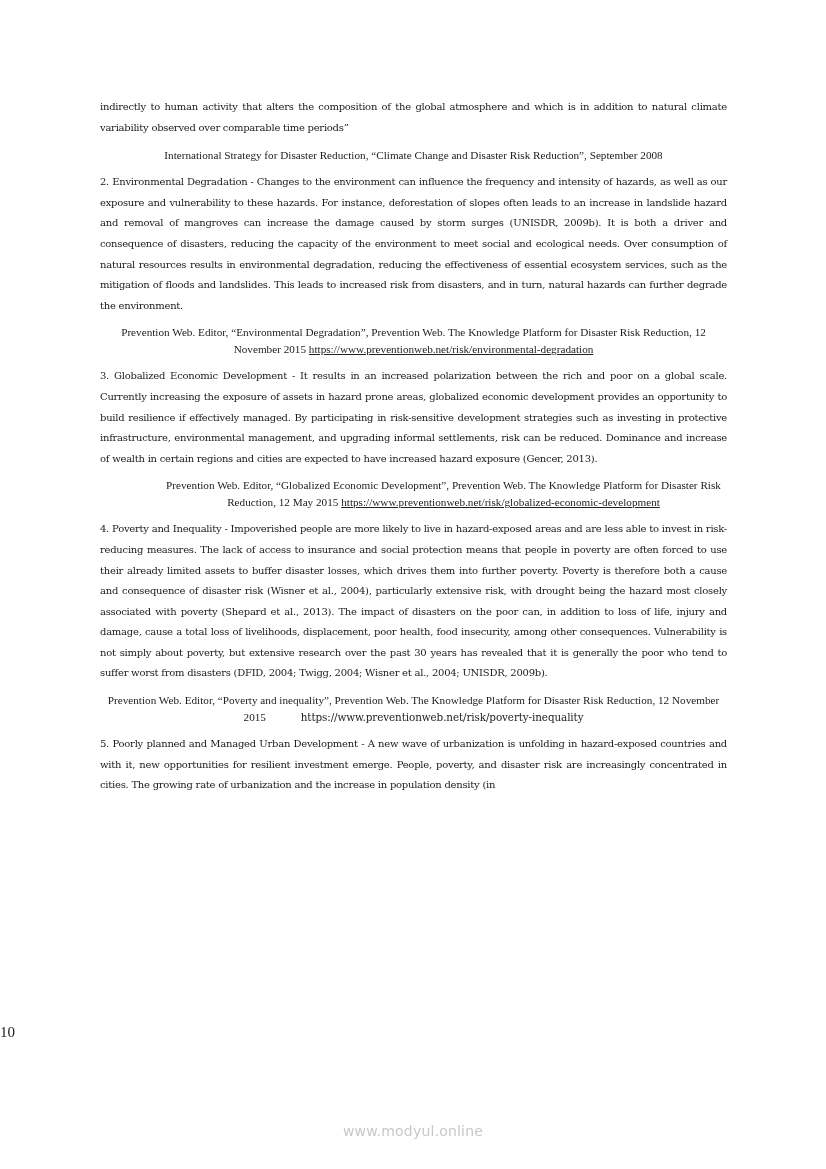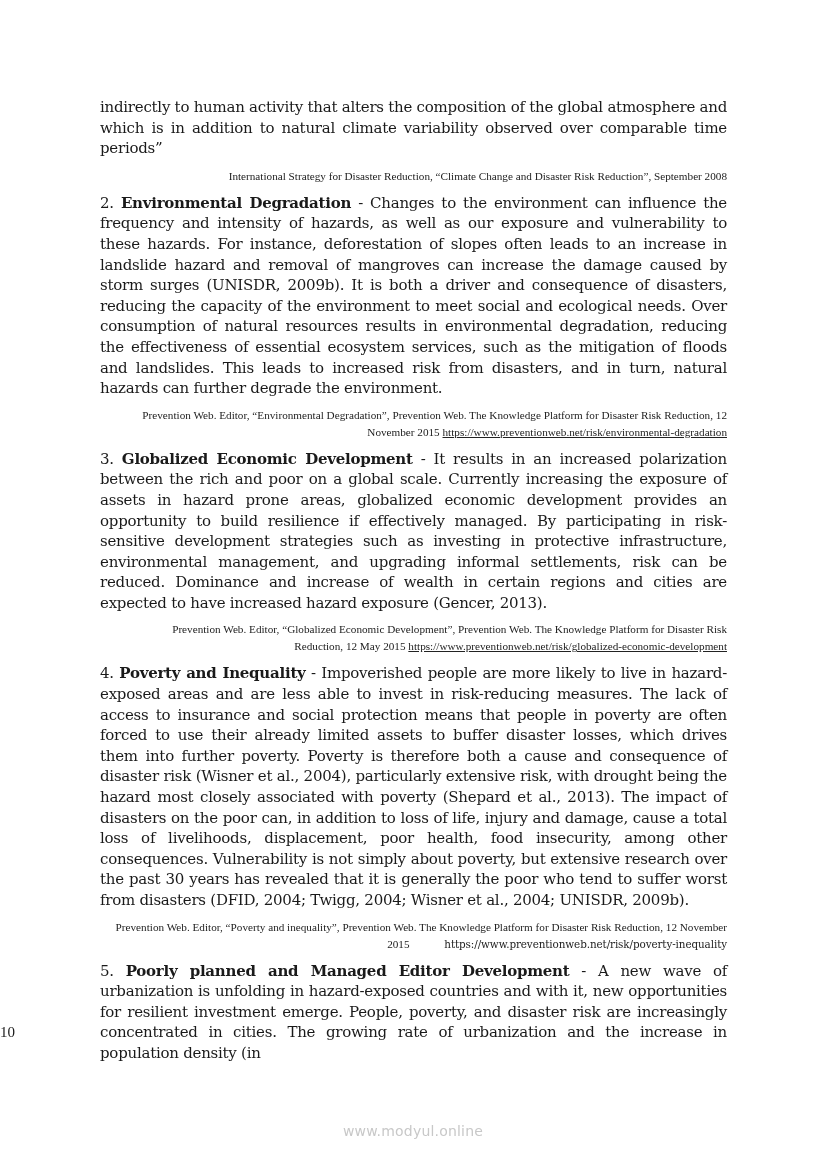--- a/index.html
+++ b/index.html
@@ -15,34 +15,34 @@
     color: #1a1a1a;
     font-family: "DejaVu Serif", "Liberation Serif", serif;
   }
   .page {
     position: absolute;
     left: 100px;
     top: 97px;
     width: 627px;
   }
   .para {
-    font-size: 15px;
+    font-size: 10px;
     line-height: 20.6px;
     text-align: justify;
     margin: 0;
     letter-spacing: -0.25px;
   }
   .para b {
-    font-weight: bold;
+    font-weight: normal;
   }
   .cite {
     font-family: "Liberation Serif", "DejaVu Serif", serif;
     font-size: 11.2px;
     line-height: 17px;
-    text-align: right;
+    text-align: center;
     margin: 8px 0 8px 0;
     color: #222;
   }
   .cite a, .cite .link {
     color: #222;
     text-decoration: underline;
   }
   .cite .url-plain {
     text-decoration: none;
     margin-left: 32px;
@@ -108,18 +108,18 @@
     <span>4.</span>
     <b>Poverty and Inequality</b><span> - </span><span>Impoverished people are more likely to live in hazard-exposed areas and are less able to invest in risk-reducing measures. The lack of access to insurance and social protection means that people in poverty are often forced to use their already limited assets to buffer disaster losses, which drives them into further poverty. Poverty is therefore both a cause and consequence of disaster risk (Wisner et al., 2004), particularly extensive risk, with drought being the hazard most closely associated with poverty (Shepard et al., 2013). The impact of disasters on the poor can, in addition to loss of life, injury and damage, cause a total loss of livelihoods, displacement, poor health, food insecurity, among other consequences. Vulnerability is not simply about poverty, but extensive research over the past 30 years has revealed that it is generally the poor who tend to suffer worst from disasters (DFID, 2004; Twigg, 2004; Wisner et al., 2004; UNISDR, 2009b).</span>
   </p>
   <div class="cite">
     <span>Prevention Web. Editor, “Poverty and inequality”, Prevention Web.  The Knowledge Platform for Disaster Risk Reduction, 12 November 2015</span>
     <span class="url-plain mono-url">https://www.preventionweb.net/risk/poverty-inequality</span>
   </div>
 
   <p class="para">
     <span>5.</span>
-    <b>Poorly planned and Managed Editor Development</b><span> - </span><span>A new wave of urbanization is unfolding in hazard-exposed countries and with it, new opportunities for resilient investment emerge. People, poverty, and disaster risk are increasingly concentrated in cities. The growing rate of urbanization and the increase in population density (in</span>
+    <b>Poorly planned and Managed Urban Development</b><span> - </span><span>A new wave of urbanization is unfolding in hazard-exposed countries and with it, new opportunities for resilient investment emerge. People, poverty, and disaster risk are increasingly concentrated in cities. The growing rate of urbanization and the increase in population density (in</span>
   </p>
 </div>
 
 <div class="page-number">10</div>
 <div class="watermark">www.modyul.online</div>
 
 </body></html>

